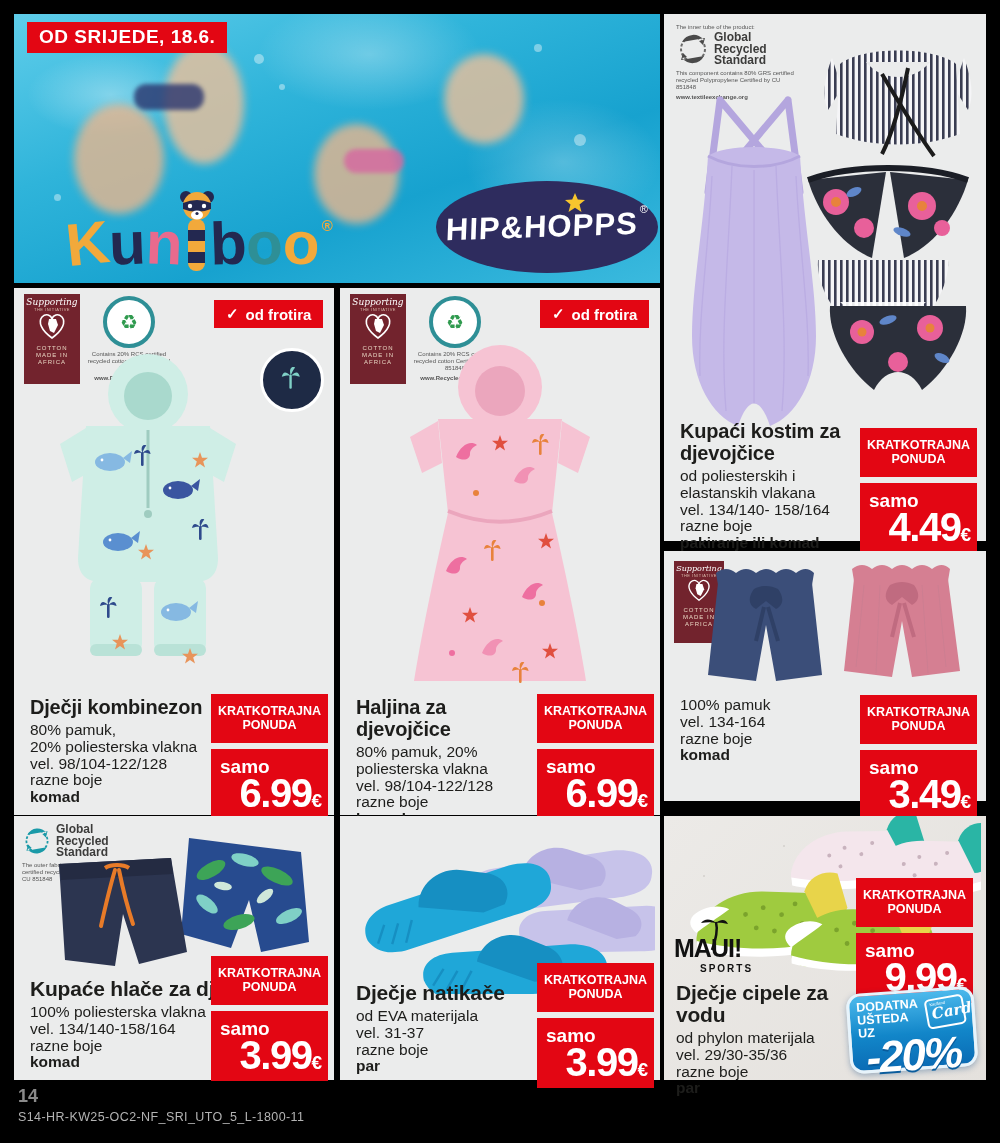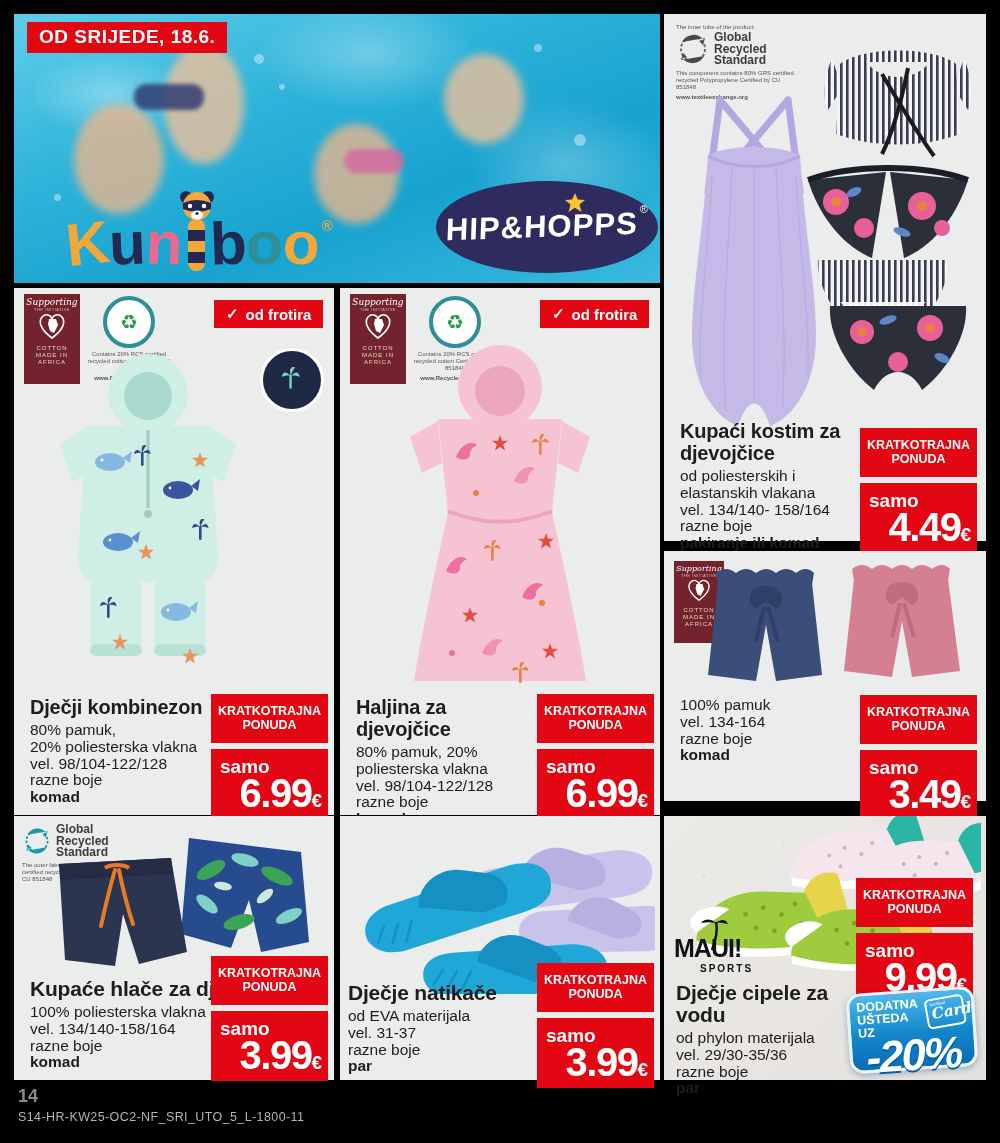--- a/index.html
+++ b/index.html
@@ -546,21 +546,21 @@
         <path d="M8,80 C2,64 14,52 36,48 L148,24 C174,20 190,30 188,48 C188,60 174,68 148,72 L44,94 C24,96 14,90 8,80 Z" fill="#1fa7d8"></path>
         <path d="M58,54 C60,32 82,18 104,24 L128,30 C144,36 148,50 140,60 L118,66 Z" fill="#168fc2"></path>
         <g stroke="#168fc2" stroke-width="2.4">
             <line x1="18" y1="84" x2="26" y2="66"></line>
             <line x1="32" y1="86" x2="40" y2="66"></line>
             <line x1="46" y1="86" x2="54" y2="64"></line>
           </g>
       </g>
     </svg>
 
-    <div class="abs" style="left:8px;top:166px;width:175px;">
+    <div class="abs" style="left:16px;top:166px;width:175px;">
       <div class="pname big">Dječje natikače</div>
       <div class="pdetails">
         <div>od EVA materijala</div>
         <div>vel. 31-37</div>
         <div>razne boje</div>
         <div class="punit">par</div>
       </div>
     </div>
     <div class="pricestack" style="left:197px;top:147px;">
       <div class="offer-badge">

